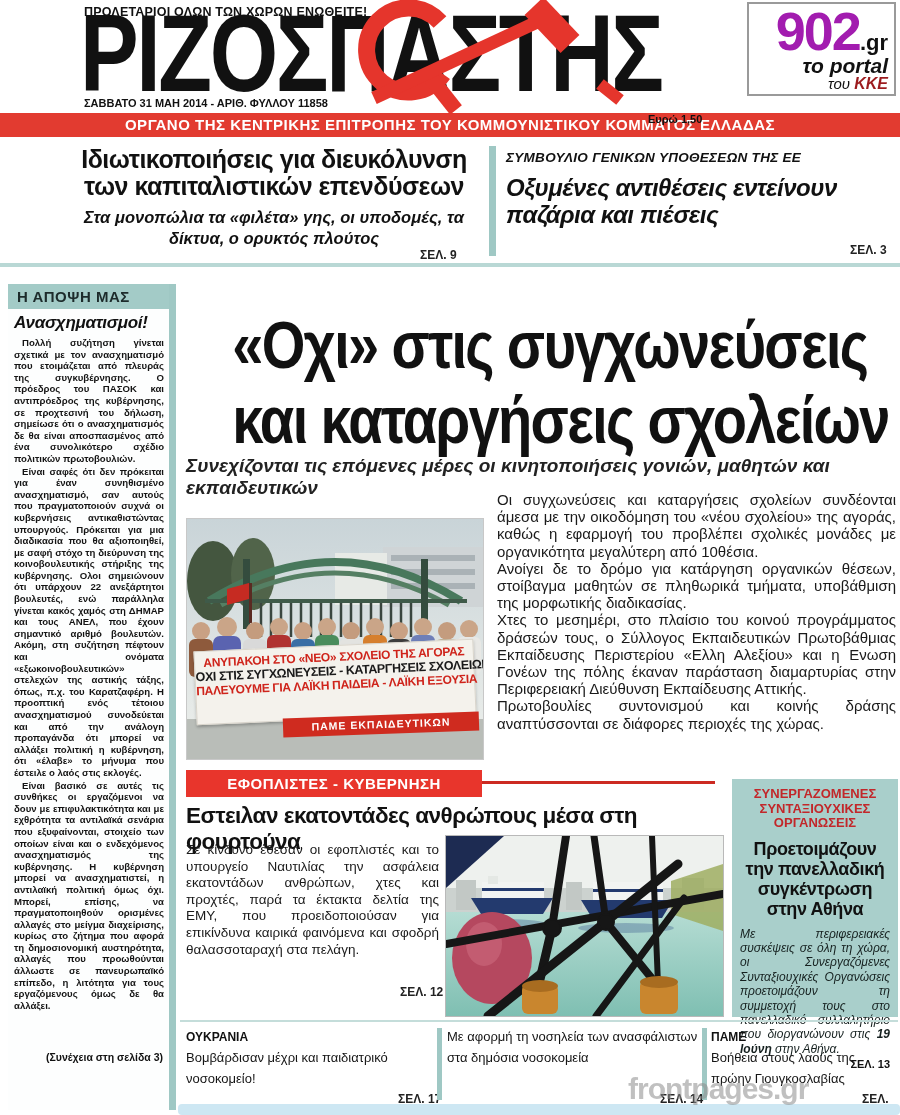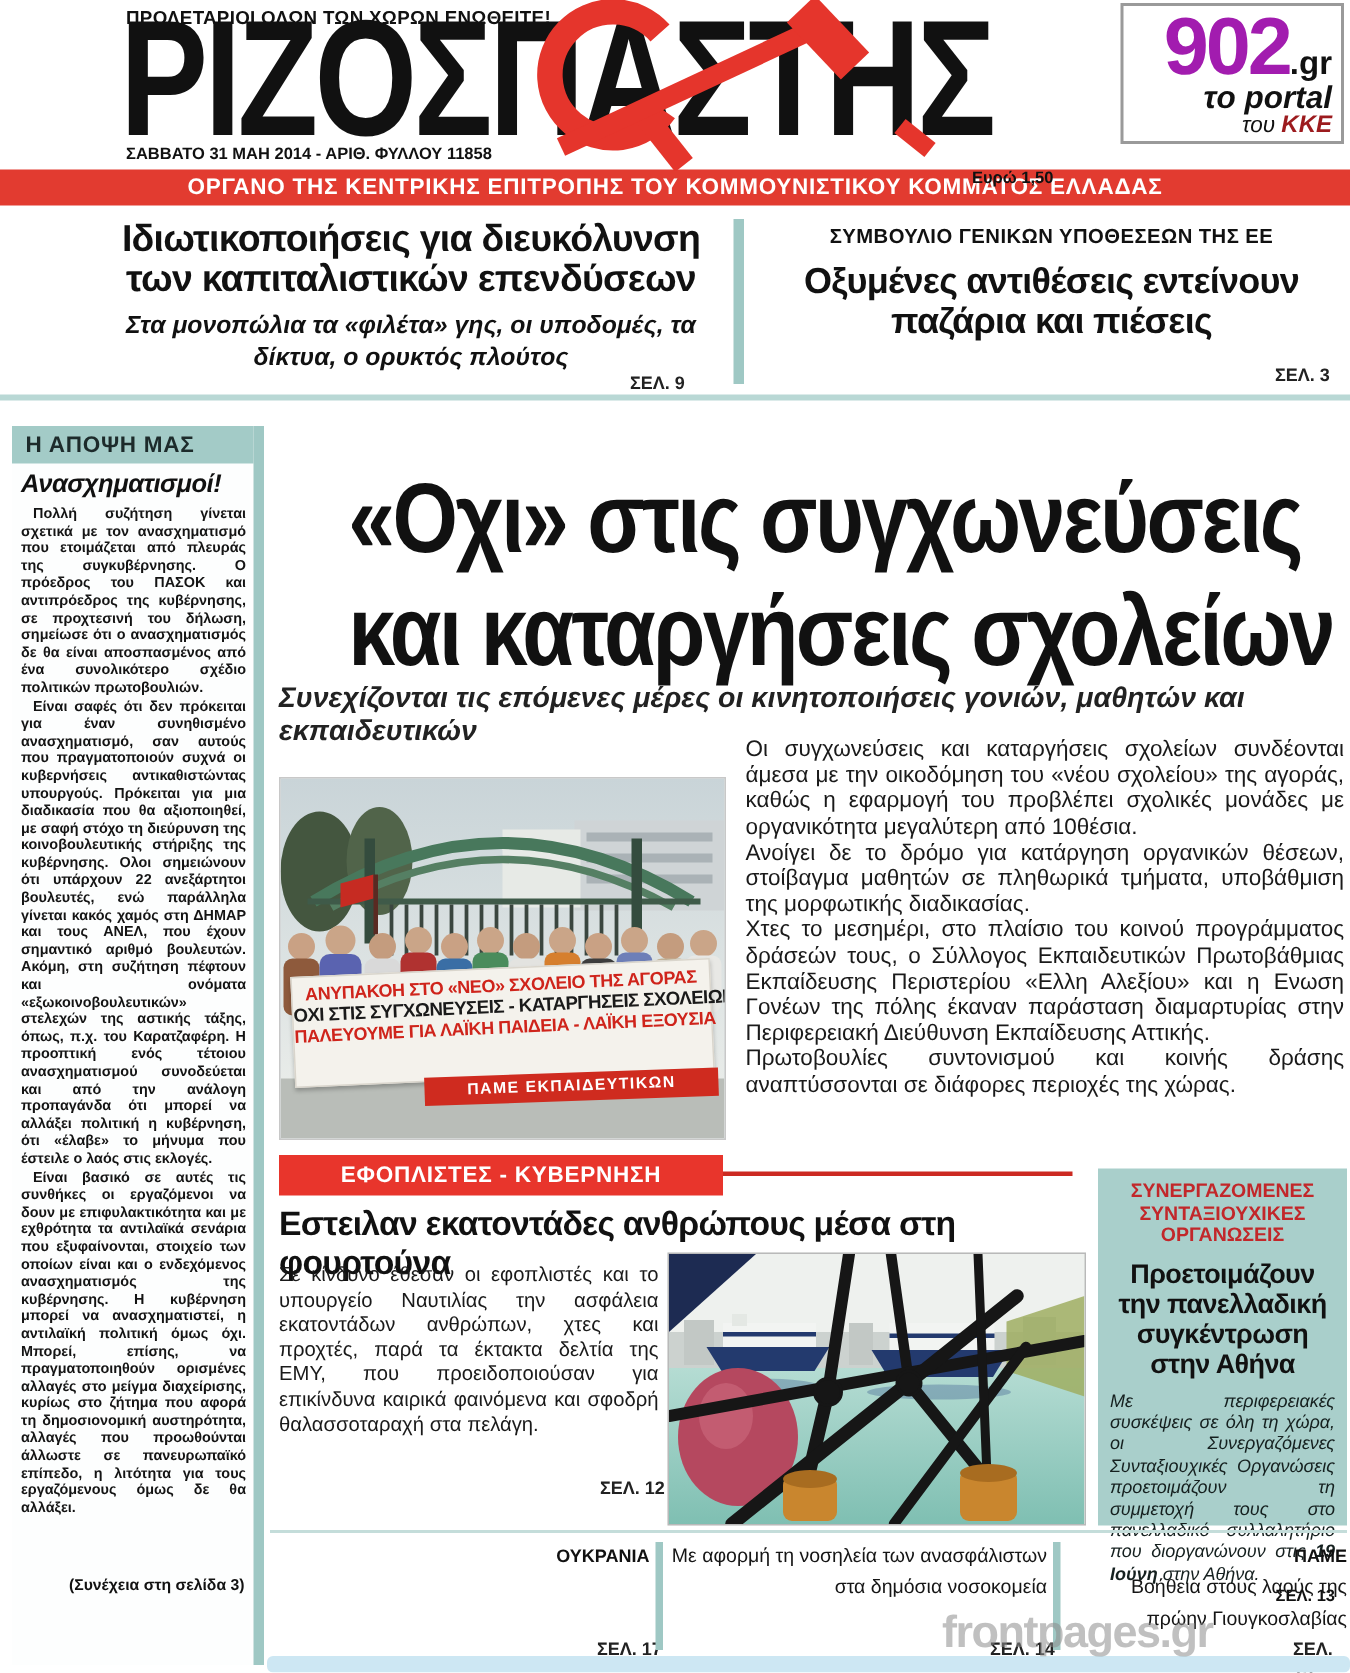--- a/index.html
+++ b/index.html
@@ -24,21 +24,21 @@
   .organbar{left:0;top:113px;width:900px;height:24px;background:#e23b30;color:#fff;
             font-size:15px;font-weight:bold;text-align:center;line-height:24px;letter-spacing:.5px;}
   
   .tl-story{left:62px;top:146px;width:424px;text-align:center;}
   .tl-story .h{font-size:25px;font-weight:bold;line-height:1.08;letter-spacing:-.5px;}
   .tl-story .s{font-size:16.5px;font-weight:bold;font-style:italic;line-height:1.25;margin-top:7px;}
   .pagenum{font-size:12px;font-weight:bold;color:#222;}
   .tl-page{left:420px;top:248px;}
   .vteal{background:#9fc8c4;}
   .div-top{left:489px;top:146px;width:7px;height:110px;}
-  .tr-story{left:506px;top:150px;width:390px;text-align:center;}
+  .tr-story{left:506px;top:150px;width:390px;font-style:italic;}
   .tr-story .k{font-size:13.5px;font-weight:bold;letter-spacing:.3px;}
   .tr-story .h{font-size:24px;font-weight:bold;line-height:1.12;margin-top:10px;letter-spacing:-.5px;}
   .tr-page{left:850px;top:243px;}
   .hr-teal{left:0;top:263px;width:900px;height:4px;background:#b9d8d5;}
   
   .op-col{left:8px;top:284px;width:161px;height:826px;background:#fdfefe;}
   .op-bar{left:169px;top:284px;width:7px;height:826px;}
   .op-head{background:#a3cbc7;height:25px;line-height:25px;padding-left:9px;
            font-size:15px;font-weight:bold;color:#1d2b2b;letter-spacing:.5px;}
   .op-title{font-size:17px;font-weight:bold;font-style:italic;padding:4px 4px 2px 6px;letter-spacing:-.3px;}
@@ -76,21 +76,21 @@
   
   .pens{left:732px;top:779px;width:166px;height:238px;background:#a9cfcb;box-sizing:border-box;
         padding:8px 8px 4px 8px;text-align:center;}
   .pens .k{font-size:13px;font-weight:bold;color:#c2272a;line-height:14.5px;}
   .pens .h{font-size:18px;font-weight:bold;line-height:20px;margin-top:8px;letter-spacing:-.4px;}
   .pens .b{font-size:12px;font-style:italic;line-height:14.4px;margin-top:8px;text-align:justify;color:#15201f;}
   .pens .b .dt{font-weight:bold;}
   .pens .pg{text-align:right;font-size:11px;font-weight:bold;margin-top:2px;}
   
   .bot-rule{left:180px;top:1020px;width:718px;height:2px;background:#c4ddda;}
-  .bot-item{text-align:right;}
+  .bot-item{text-align:left;}
   .bot-item .k{font-size:12px;font-weight:bold;margin-bottom:3px;}
   .bot-item .h{font-size:13px;line-height:21px;color:#151515;}
   .bi1{left:186px;top:1030px;width:247px;}
   .bi2{left:447px;top:1026px;width:251px;}
   .bi3{left:711px;top:1030px;width:187px;}
   .bdiv1{left:437px;top:1028px;width:5px;height:72px;}
   .bdiv2{left:702px;top:1028px;width:5px;height:72px;}
   .bp1{left:398px;top:1092px;}
   .bp2{left:660px;top:1092px;}
   .bp3{left:862px;top:1092px;}
@@ -297,20 +297,21 @@
   <div class="k">ΣΥΝΕΡΓΑΖΟΜΕΝΕΣ ΣΥΝΤΑΞΙΟΥΧΙΚΕΣ ΟΡΓΑΝΩΣΕΙΣ</div>
   <div class="h">Προετοιμάζουν την πανελλαδική συγκέντρωση στην Αθήνα</div>
   <div class="b"><span>Με περιφερειακές συσκέψεις σε όλη τη χώρα, οι Συνεργαζόμενες Συνταξιουχικές Οργανώσεις προετοιμάζουν τη συμμετοχή τους στο πανελλαδικό συλλαλητήριο που διοργανώνουν στις </span><span class="dt">19 Ιούνη</span><span> στην Αθήνα.</span></div>
   <div class="pg">ΣΕΛ. 13</div>
 </div>
 
 <div class="abs bot-rule"></div>
 
 <div class="abs bot-item bi1">
   <div class="k">ΟΥΚΡΑΝΙΑ</div>
+  <div class="h">Βομβάρδισαν μέχρι και παιδιατρικό νοσοκομείο!</div>
 </div>
 <div class="abs pagenum bp1">ΣΕΛ. 17</div>
 
 <div class="abs vteal bdiv1"></div>
 
 <div class="abs bot-item bi2">
   <div class="h">Με αφορμή τη νοσηλεία των ανασφάλιστων στα δημόσια νοσοκομεία</div>
 </div>
 <div class="abs pagenum bp2">ΣΕΛ. 14</div>
 

